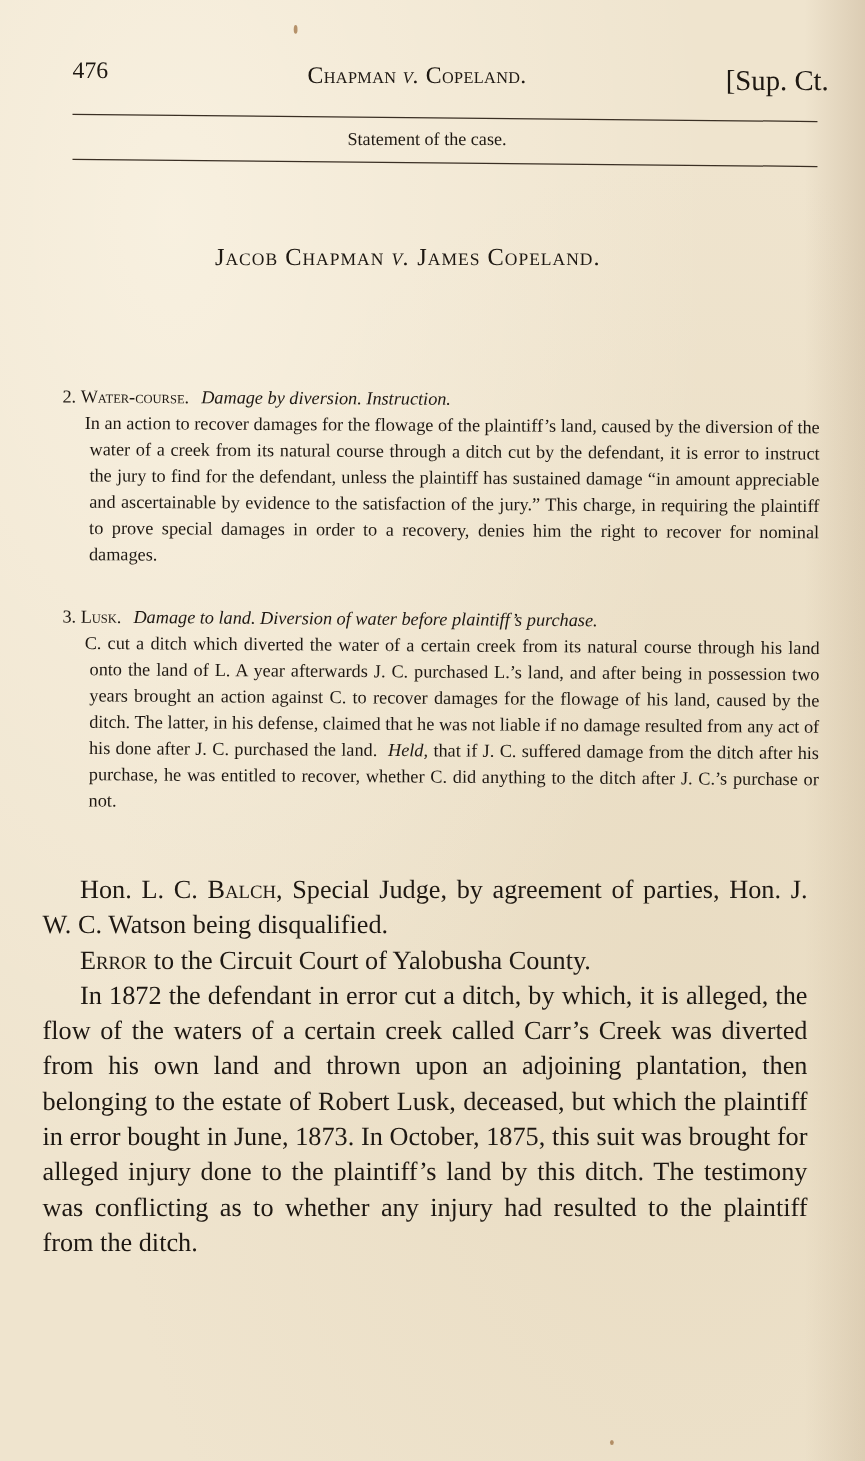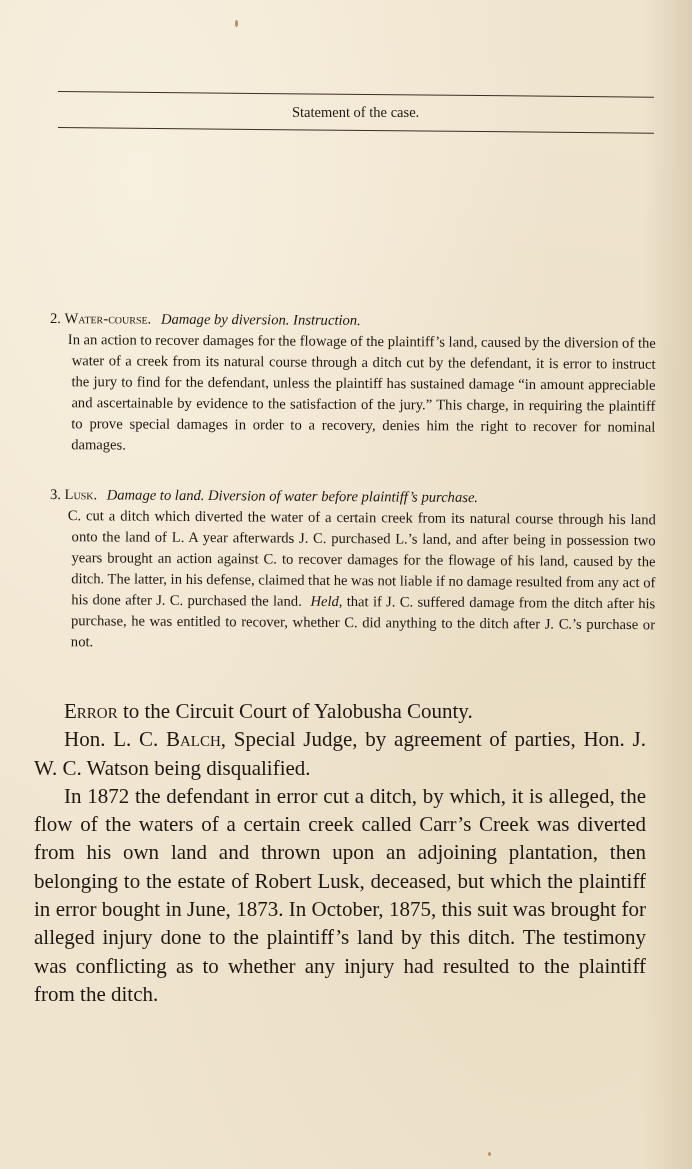--- a/index.html
+++ b/index.html
@@ -57,21 +57,21 @@
       width: 596px;
       height: 1px;
       background: #3a2f24;
       transform-origin: left center;
     }
     .rule.r1 { top: 91px; transform: rotate(0.55deg); }
     .rule.r2 { top: 127px; transform: rotate(0.55deg); }
     .section-label {
       position: absolute;
       top: 104px;
-      left: 292px;
+      left: 278px;
       font-size: 14.5px;
     }
     .case-title {
       position: absolute;
       top: 196px;
       left: 172px;
       font-size: 19.5px;
       font-variant: small-caps;
       letter-spacing: 0.8px;
     }
@@ -116,25 +116,39 @@
       background: #9a6b3a;
       border-radius: 50%;
       opacity: 0.7;
     }
   </style>
 </head>
 <body>
 
 <div class="page">
 
+  <div class="running-head">
+    <span class="page-number">476</span>
+    <span class="head-title">
+      <span>Chapman</span>
+      <i>v.</i>
+      <span>Copeland.</span>
+    </span>
+    <span class="head-court">[Sup. Ct.</span>
+  </div>
 
   <div class="rule r1"></div>
   <div class="section-label">Statement of the case.</div>
   <div class="rule r2"></div>
 
+  <div class="case-title">
+    <span>Jacob Chapman</span>
+    <i>v.</i>
+    <span>James Copeland.</span>
+  </div>
 
   <div class="headnote hn1">
   </div>
 
   <div class="headnote hn2">
     <span class="hn-lead">
       <span class="hn-num">2.</span>
       <span class="hn-topic">Water-course.</span>
       <span class="hn-sub">Damage by diversion.   Instruction.</span>
     </span>
@@ -144,20 +158,20 @@
   <div class="headnote hn3">
     <span class="hn-lead">
       <span class="hn-num">3.</span>
       <span class="hn-topic">Lusk.</span>
       <span class="hn-sub">Damage to land.   Diversion of water before plaintiff’s purchase.</span>
     </span>
     <span class="hn-body"><span>C. cut a ditch which diverted the water of a certain creek from its natural course through his land onto the land of L.  A year afterwards J. C. purchased L.’s land, and after being in possession two years brought an action against C. to recover damages for the flowage of his land, caused by the ditch. The latter, in his defense, claimed that he was not liable if no damage resulted from any act of his done after J. C. purchased the land.</span>&nbsp;&nbsp;<i>Held,</i><span> that if J. C. suffered damage from the ditch after his purchase, he was entitled to recover, whether C. did anything to the ditch after J. C.’s purchase or not.</span></span>
   </div>
 
   <div class="body-text">
+    <p><span>Hon. L. C. </span><span class="sc">Balch</span><span>, Special Judge, by agreement of parties, Hon. J. W. C. Watson being disqualified.</span></p>
     <p><span class="sc">Error</span><span> to the Circuit Court of Yalobusha County.</span></p>
-    <p><span>Hon. L. C. </span><span class="sc">Balch</span><span>, Special Judge, by agreement of parties, Hon. J. W. C. Watson being disqualified.</span></p>
     <p>In 1872 the defendant in error cut a ditch, by which, it is alleged, the flow of the waters of a certain creek called Carr’s Creek was diverted from his own land and thrown upon an adjoining plantation, then belonging to the estate of Robert Lusk, deceased, but which the plaintiff in error bought in June, 1873.  In October, 1875, this suit was brought for alleged injury done to the plaintiff’s land by this ditch.  The testimony was conflicting as to whether any injury had resulted to the plaintiff from the ditch.</p>
   </div>
 
   <div class="speck" style="left:235px;top:20px;width:3px;height:7px;"></div>
   <div class="speck" style="left:488px;top:1152px;width:3px;height:4px;"></div>
 </div>
 
 </body></html>

